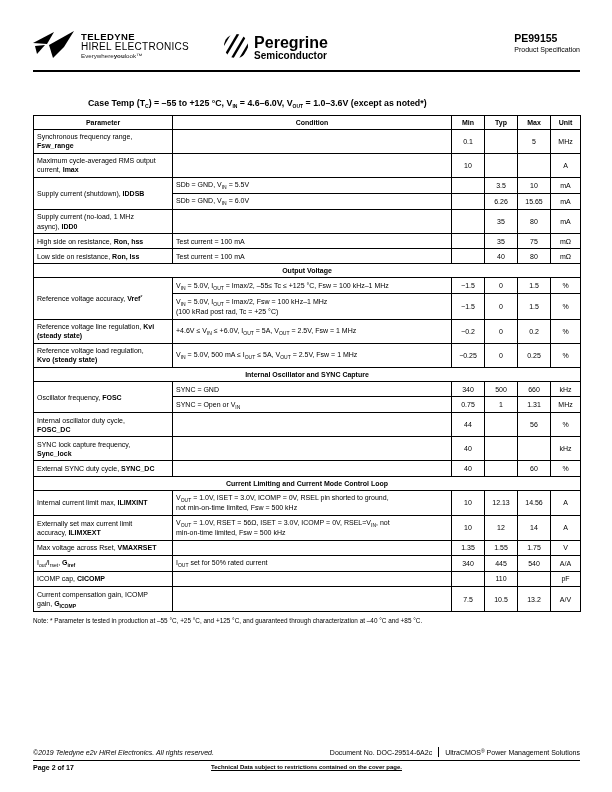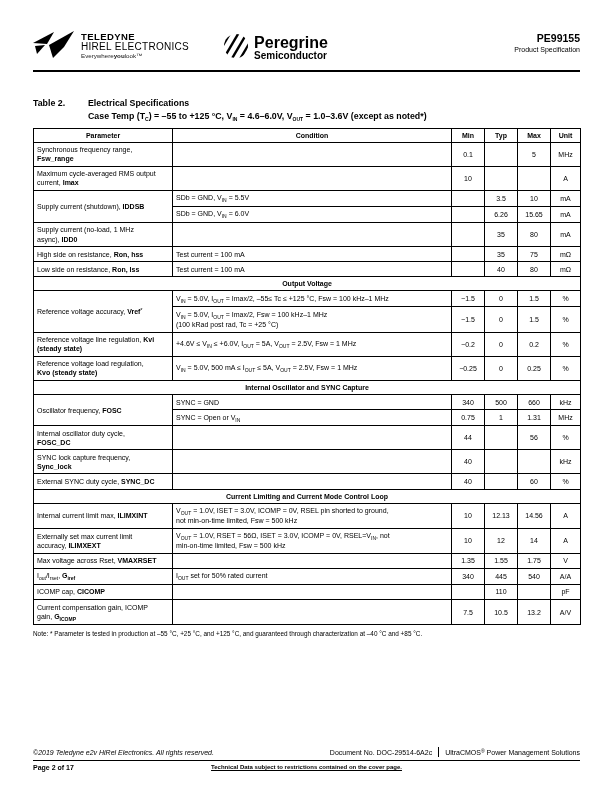--- a/index.html
+++ b/index.html
@@ -12,21 +12,21 @@
   .hdr-row{display:flex;align-items:flex-start;}
   .brand{display:flex;align-items:flex-start;gap:6px;}
   .tele-text{line-height:1.05;margin-top:2px;}
   .tele-name{font-size:9.5px;font-weight:bold;letter-spacing:.4px;}
   .tele-div{font-size:10px;letter-spacing:.3px;}
   .tele-tag{font-size:6.2px;color:#222;margin-top:1px;}
   .pere{display:flex;align-items:center;gap:5px;margin-left:34px;margin-top:3px;}
   .pere-text{line-height:1.0;}
   .pere-name{font-size:16px;font-weight:600;}
   .pere-div{font-size:10px;font-weight:bold;}
-  .hdr-right{margin-left:auto;text-align:right;margin-top:2px;}
+  .hdr-right{margin-left:auto;margin-top:2px;}
   .part-no{font-size:10.5px;font-weight:bold;}
   .doc-type{font-size:7px;margin-top:2px;}
   .hdr-rule{height:2px;background:#000;margin-top:7px;}
   
   .title-block{margin-top:26px;font-weight:bold;font-size:8.8px;}
   .title-row{display:flex;}
   .title-label{width:55px;flex:0 0 55px;}
   .title-sub{margin-left:55px;margin-top:3px;}
   
   table{border-collapse:collapse;table-layout:fixed;width:547px;margin-top:6px;font-size:7px;}
@@ -98,24 +98,20 @@
       </div>
     </div>
     <div class="hdr-right">
       <div class="part-no">PE99155</div>
       <div class="doc-type">Product Specification</div>
     </div>
   </div>
   <div class="hdr-rule"></div>
 
   <div class="title-block">
-    <div class="title-row">
-      <span class="title-label">Table 2.</span>
-      <span>Electrical Specifications</span>
-    </div>
     <div class="title-sub">Case Temp (T<sub>C</sub>) = –55 to +125 °C, V<sub>IN</sub> = 4.6–6.0V, V<sub>OUT</sub> = 1.0–3.6V (except as noted*)</div>
   </div>
 
   <table id="spec-table">
     <colgroup>
       <col class="c-param">
         <col class="c-cond">
         <col class="c-min">
       <col class="c-typ">
         <col class="c-max">

